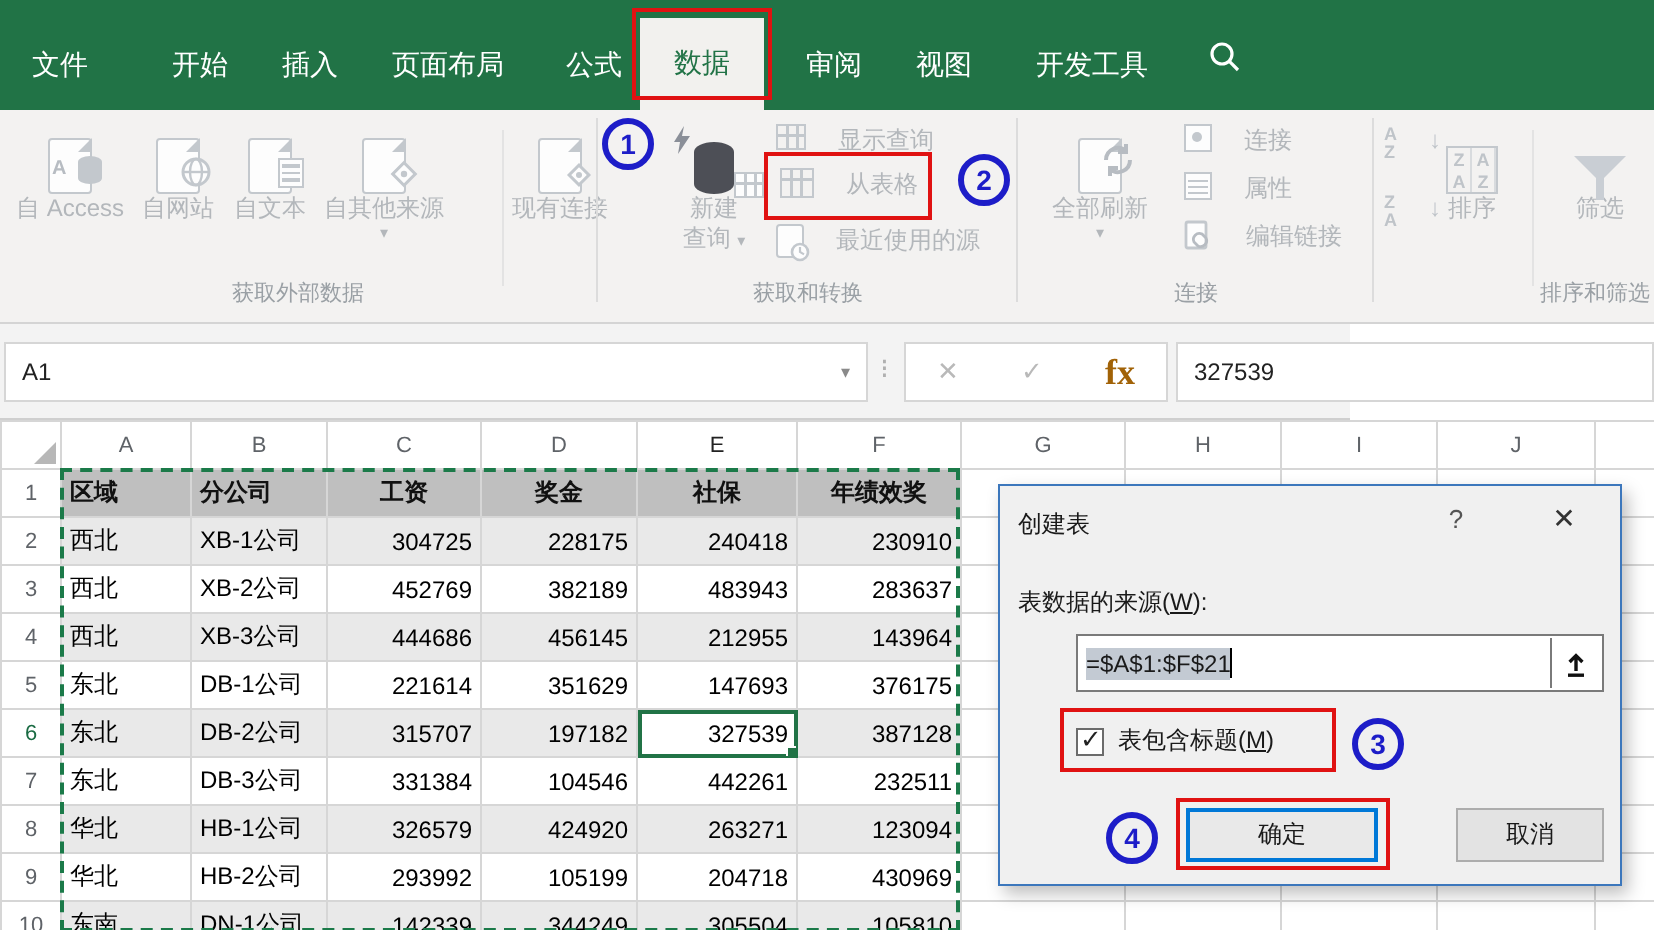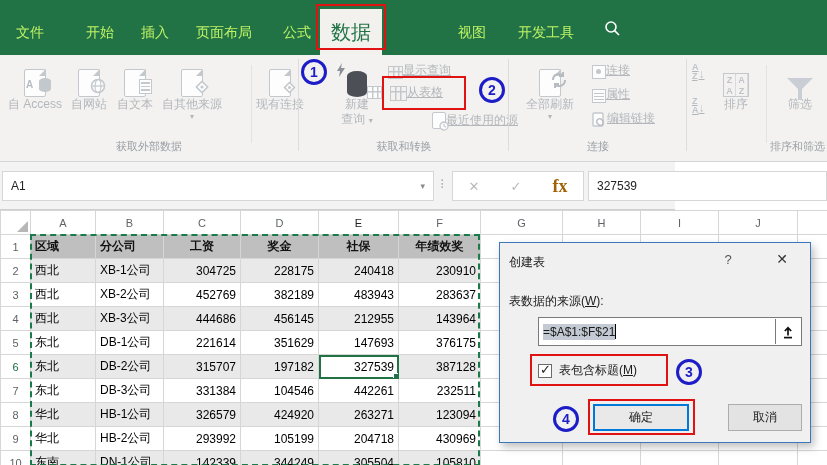--- a/index.html
+++ b/index.html
@@ -1,38 +1,38 @@
 <!DOCTYPE html>
 <html><head>
 <meta charset="utf-8">
 <style>
   * { margin:0; padding:0; box-sizing:border-box; }
   body { font-family:"Liberation Sans","DejaVu Sans",sans-serif; }
   #app { position:relative; width:827px; height:465px; overflow:hidden; background:#fff; }
 
   
   .tabbar { position:absolute; left:0; top:0; width:827px; height:55px; background:#217346; }
-  .tab { position:absolute; top:0; height:65px; display:flex; align-items:center; color:#bef264; font-size:14px; cursor:default; }
-  .tab-active-bg { position:absolute; left:320px; top:9px; width:62px; height:46px; background:#f2f1ee; display:flex; align-items:center; justify-content:center; color:#217346; font-size:20px; }
+  .tab { position:absolute; top:0; height:65px; display:flex; align-items:center; color:#ffffff; font-size:14px; cursor:default; }
+  .tab-active-bg { position:absolute; left:320px; top:9px; width:62px; height:46px; background:#f2f1ee; display:flex; align-items:center; justify-content:center; color:#217346; font-size:14px; }
   .searchwrap { position:absolute; left:604px; top:0; height:55px; display:flex; align-items:center; color:#fff; font-size:14px; gap:9px; }
 
   
   .redbox { position:absolute; border:2px solid #e01212; pointer-events:none; z-index:30; }
   .annot { position:absolute; width:26px; height:26px; border:3px solid #1d1dc8; border-radius:50%; color:#1d1dc8; font-size:14px; font-weight:bold; display:flex; align-items:center; justify-content:center; z-index:31; background:transparent; }
 
   
   .ribbon { position:absolute; left:0; top:55px; width:827px; height:107px; background:#f3f2f1; border-bottom:1px solid #d4d4d4; }
   .grpdiv { position:absolute; top:4px; height:92px; width:1px; background:#dcdcdc; }
   .thindiv { position:absolute; top:10px; height:78px; width:1px; background:#e3e3e3; }
   .grplabel { position:absolute; top:84px; font-size:11px; color:#9aa0a5; text-align:center; white-space:nowrap; }
   .bb { position:absolute; top:2px; height:82px; text-align:center; color:#b3b7bb; font-size:12px; }
   .bb .ic { height:40px; display:flex; align-items:flex-end; justify-content:center; }
   .bb .lb { line-height:15px; white-space:nowrap; }
   .ddarrow { font-size:8px; color:#b3b7bb; line-height:10px; }
-  .smallbtn { position:absolute; display:flex; align-items:flex-end; gap:0; font-size:12px; color:#b3b7bb; white-space:nowrap;text-decoration:underline; }
+  .smallbtn { position:absolute; display:flex; align-items:flex-start; gap:16px; font-size:12px; color:#b3b7bb; white-space:nowrap; }
   
   .fico { position:relative; width:22px; height:28px; background:#fdfdfd; border:1.5px solid #c3c8cd; border-radius:2px; }
   .fico .fold { position:absolute; right:-1px; top:-1px; width:0; height:0; border-left:7px solid transparent; border-bottom:7px solid #c3c8cd; }
   .badge { position:absolute; font-size:10px; color:#b7bcc2; font-weight:bold; }
   .cyl { position:absolute; width:12px; height:14px; background:#c3c8cd; border-radius:6px/3px; }
   .cyl.dark { background:#4d4f56; }
   .grid-ic { display:inline-block; width:15px; height:13px; border:1.5px solid #c3c8cd;
     background:linear-gradient(#c3c8cd,#c3c8cd) 0 4px/100% 1.5px no-repeat,
                linear-gradient(#c3c8cd,#c3c8cd) 4px 0/1.5px 100% no-repeat,
                linear-gradient(#c3c8cd,#c3c8cd) 9px 0/1.5px 100% no-repeat; }
@@ -93,20 +93,21 @@
 
 <div id="app">
 
   <div class="tabbar">
     <div class="tab" style="left:16px">文件</div>
     <div class="tab" style="left:86px">开始</div>
     <div class="tab" style="left:141px">插入</div>
     <div class="tab" style="left:196px">页面布局</div>
     <div class="tab" style="left:283px">公式</div>
     <div class="tab-active-bg">数据</div>
+    <div class="tab" style="left:403px">审阅</div>
     <div class="tab" style="left:458px">视图</div>
     <div class="tab" style="left:518px">开发工具</div>
     <div class="searchwrap">
       <svg width="16" height="16" viewBox="0 0 16 16">
           <circle cx="7" cy="7" r="5" fill="none" stroke="#fff" stroke-width="1.6"></circle>
           <line x1="10.6" y1="10.6" x2="15" y2="15" stroke="#fff" stroke-width="1.6"></line>
         </svg>
     </div>
   </div>
   <div class="redbox" style="left:316px; top:4px; width:70px; height:46px;"></div>
@@ -190,21 +191,21 @@
       <div class="lb"><span>查询</span> <span class="ddarrow">▾</span></div>
     </div>
     <div class="smallbtn" style="left:388px; top:7px;">
       <span class="grid-ic"></span>
       <span>显示查询</span>
     </div>
     <div class="smallbtn" style="left:390px; top:29px;">
       <span class="grid-ic" style="width:17px;height:15px;"></span>
       <span>从表格</span>
     </div>
-    <div class="smallbtn" style="left:388px; top:57px;margin-left:44px;">
+    <div class="smallbtn" style="left:388px; top:57px;">
       <span style="position:relative;display:inline-block;width:14px;height:17px;background:#fdfdfd;border:1.5px solid #c3c8cd;border-radius:2px;">
         <svg width="10" height="10" viewBox="0 0 10 10" style="position:absolute;right:-4px;bottom:-3px;">
             <circle cx="5" cy="5" r="4" fill="#fdfdfd" stroke="#c3c8cd" stroke-width="1.3"></circle>
             <path d="M5 2.5 V5 L7 6.2" stroke="#c3c8cd" stroke-width="1.1" fill="none"></path>
           </svg>
       </span>
       <span>最近使用的源</span>
     </div>
     <div class="redbox" style="left:382px; top:21px; width:84px; height:34px;"></div>
     <div class="annot" style="left:301px; top:4px;">1</div>

